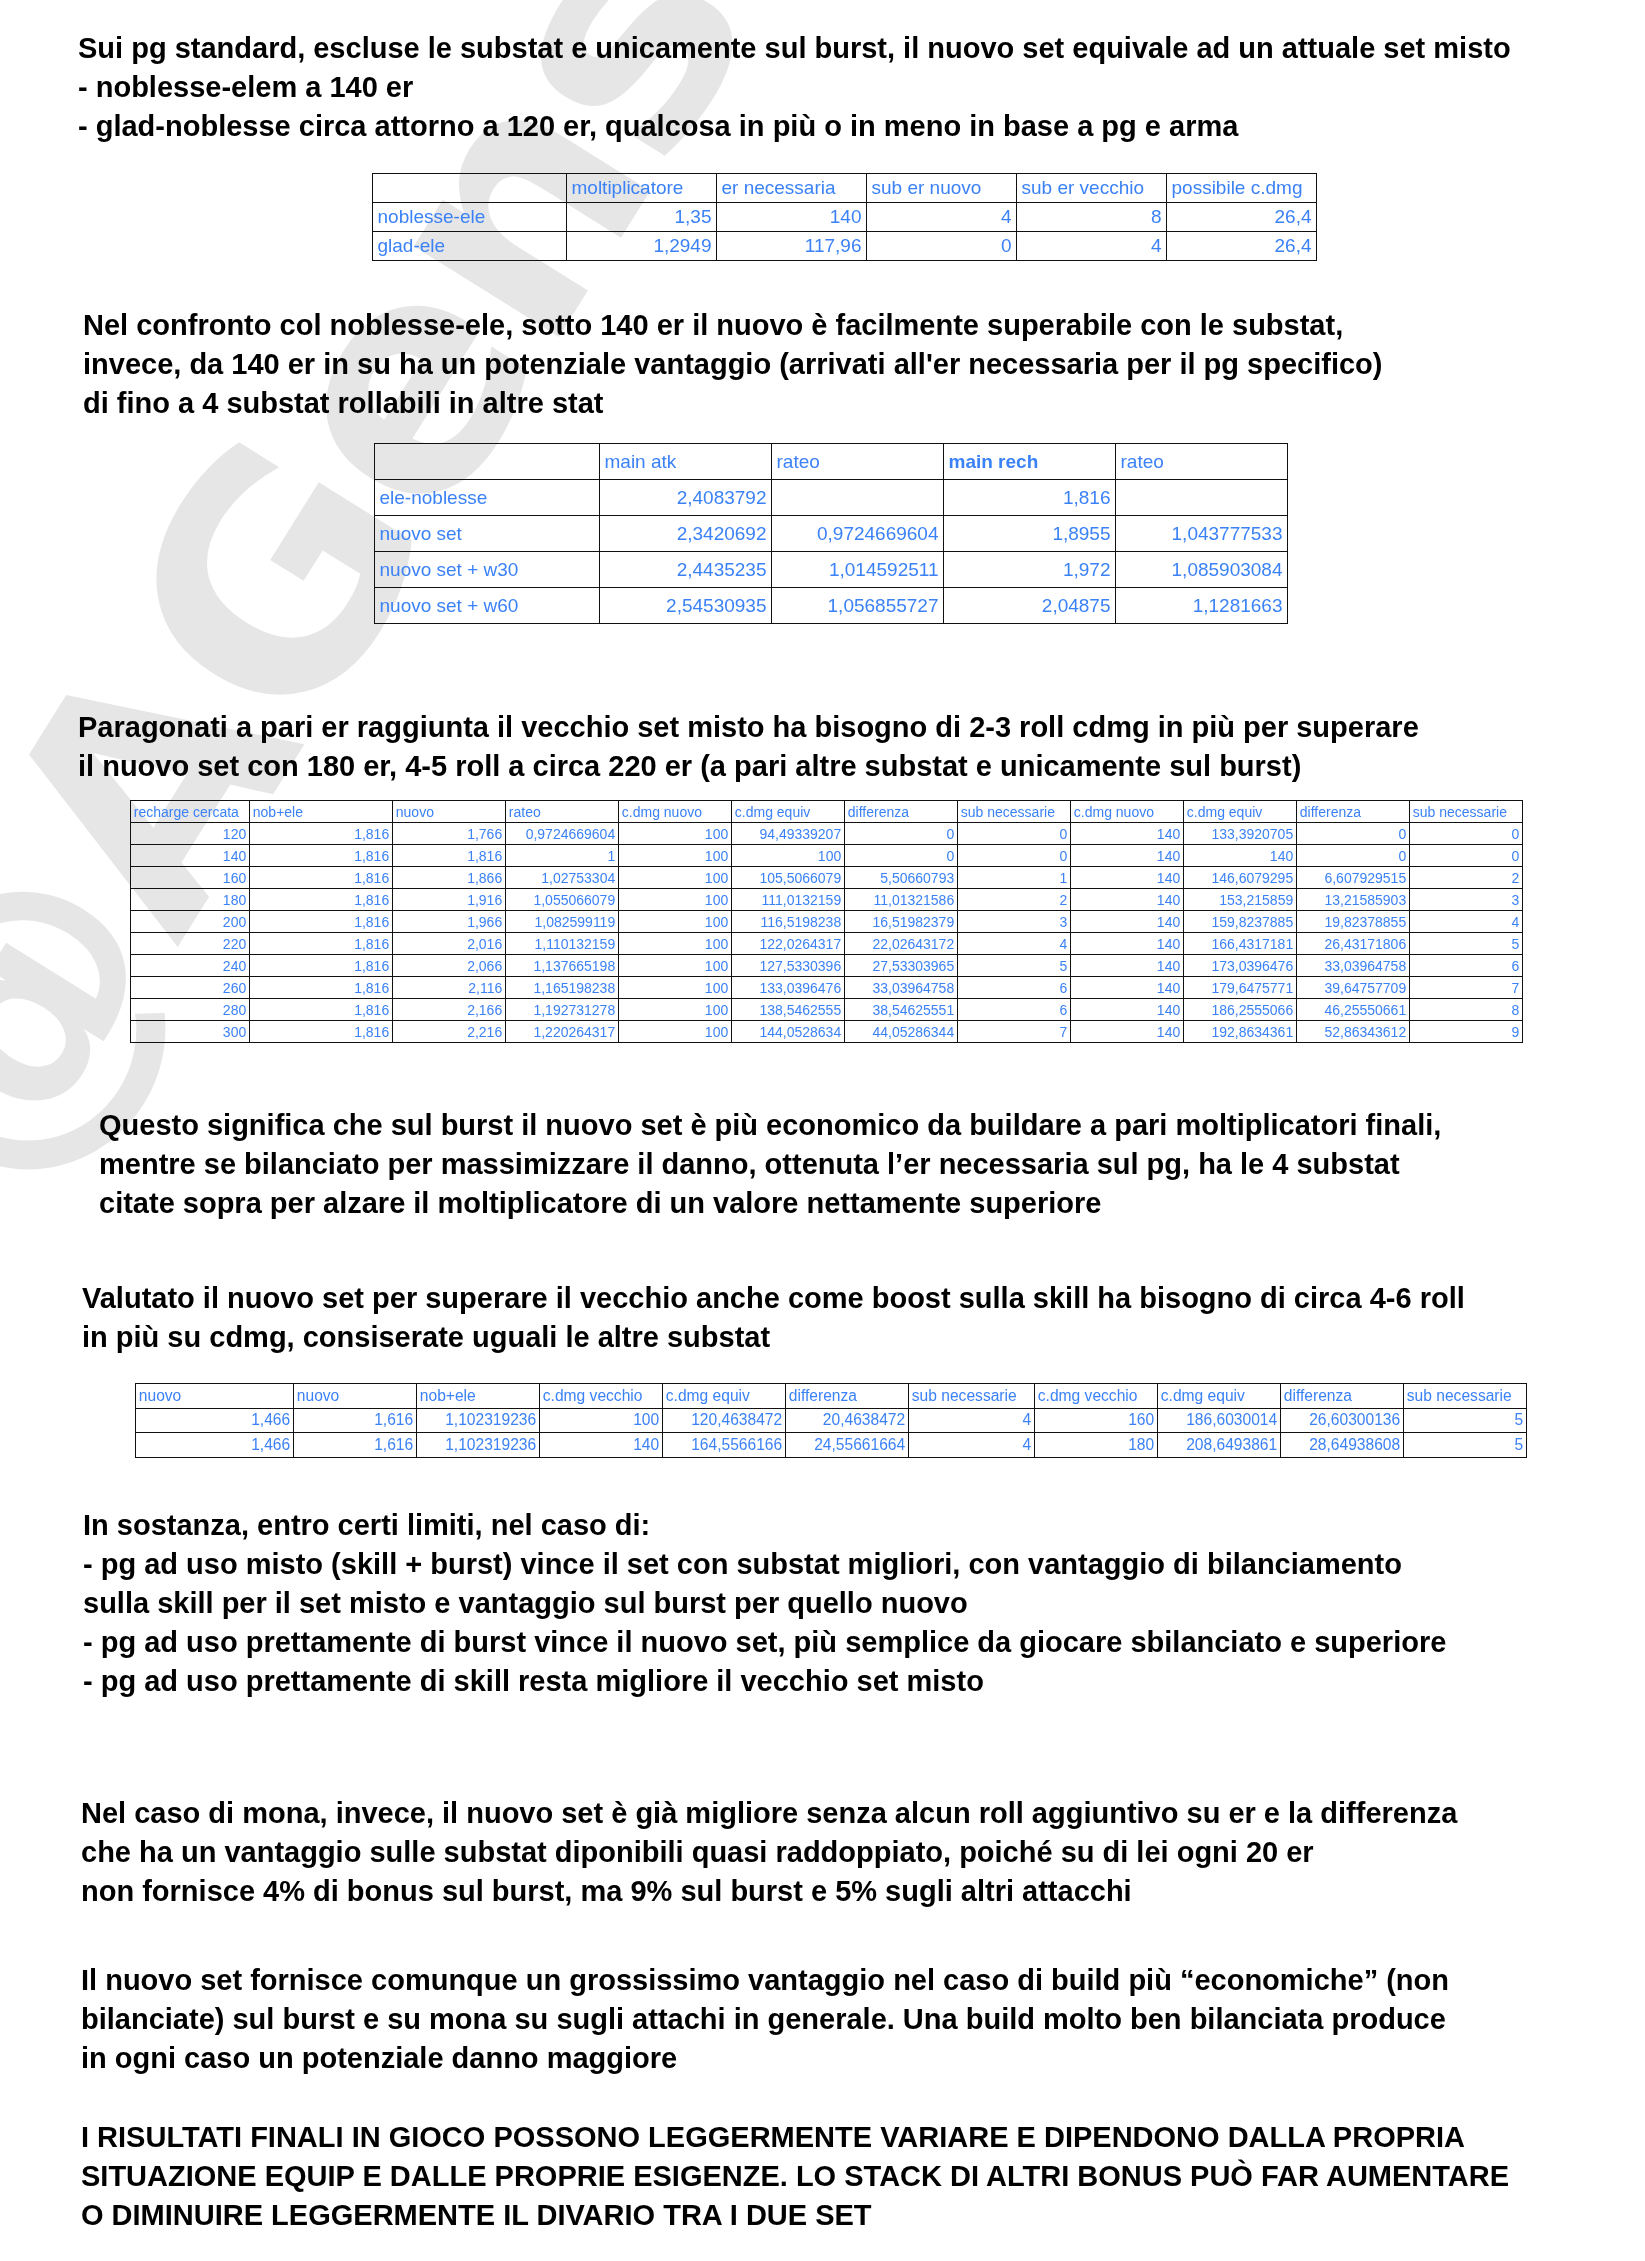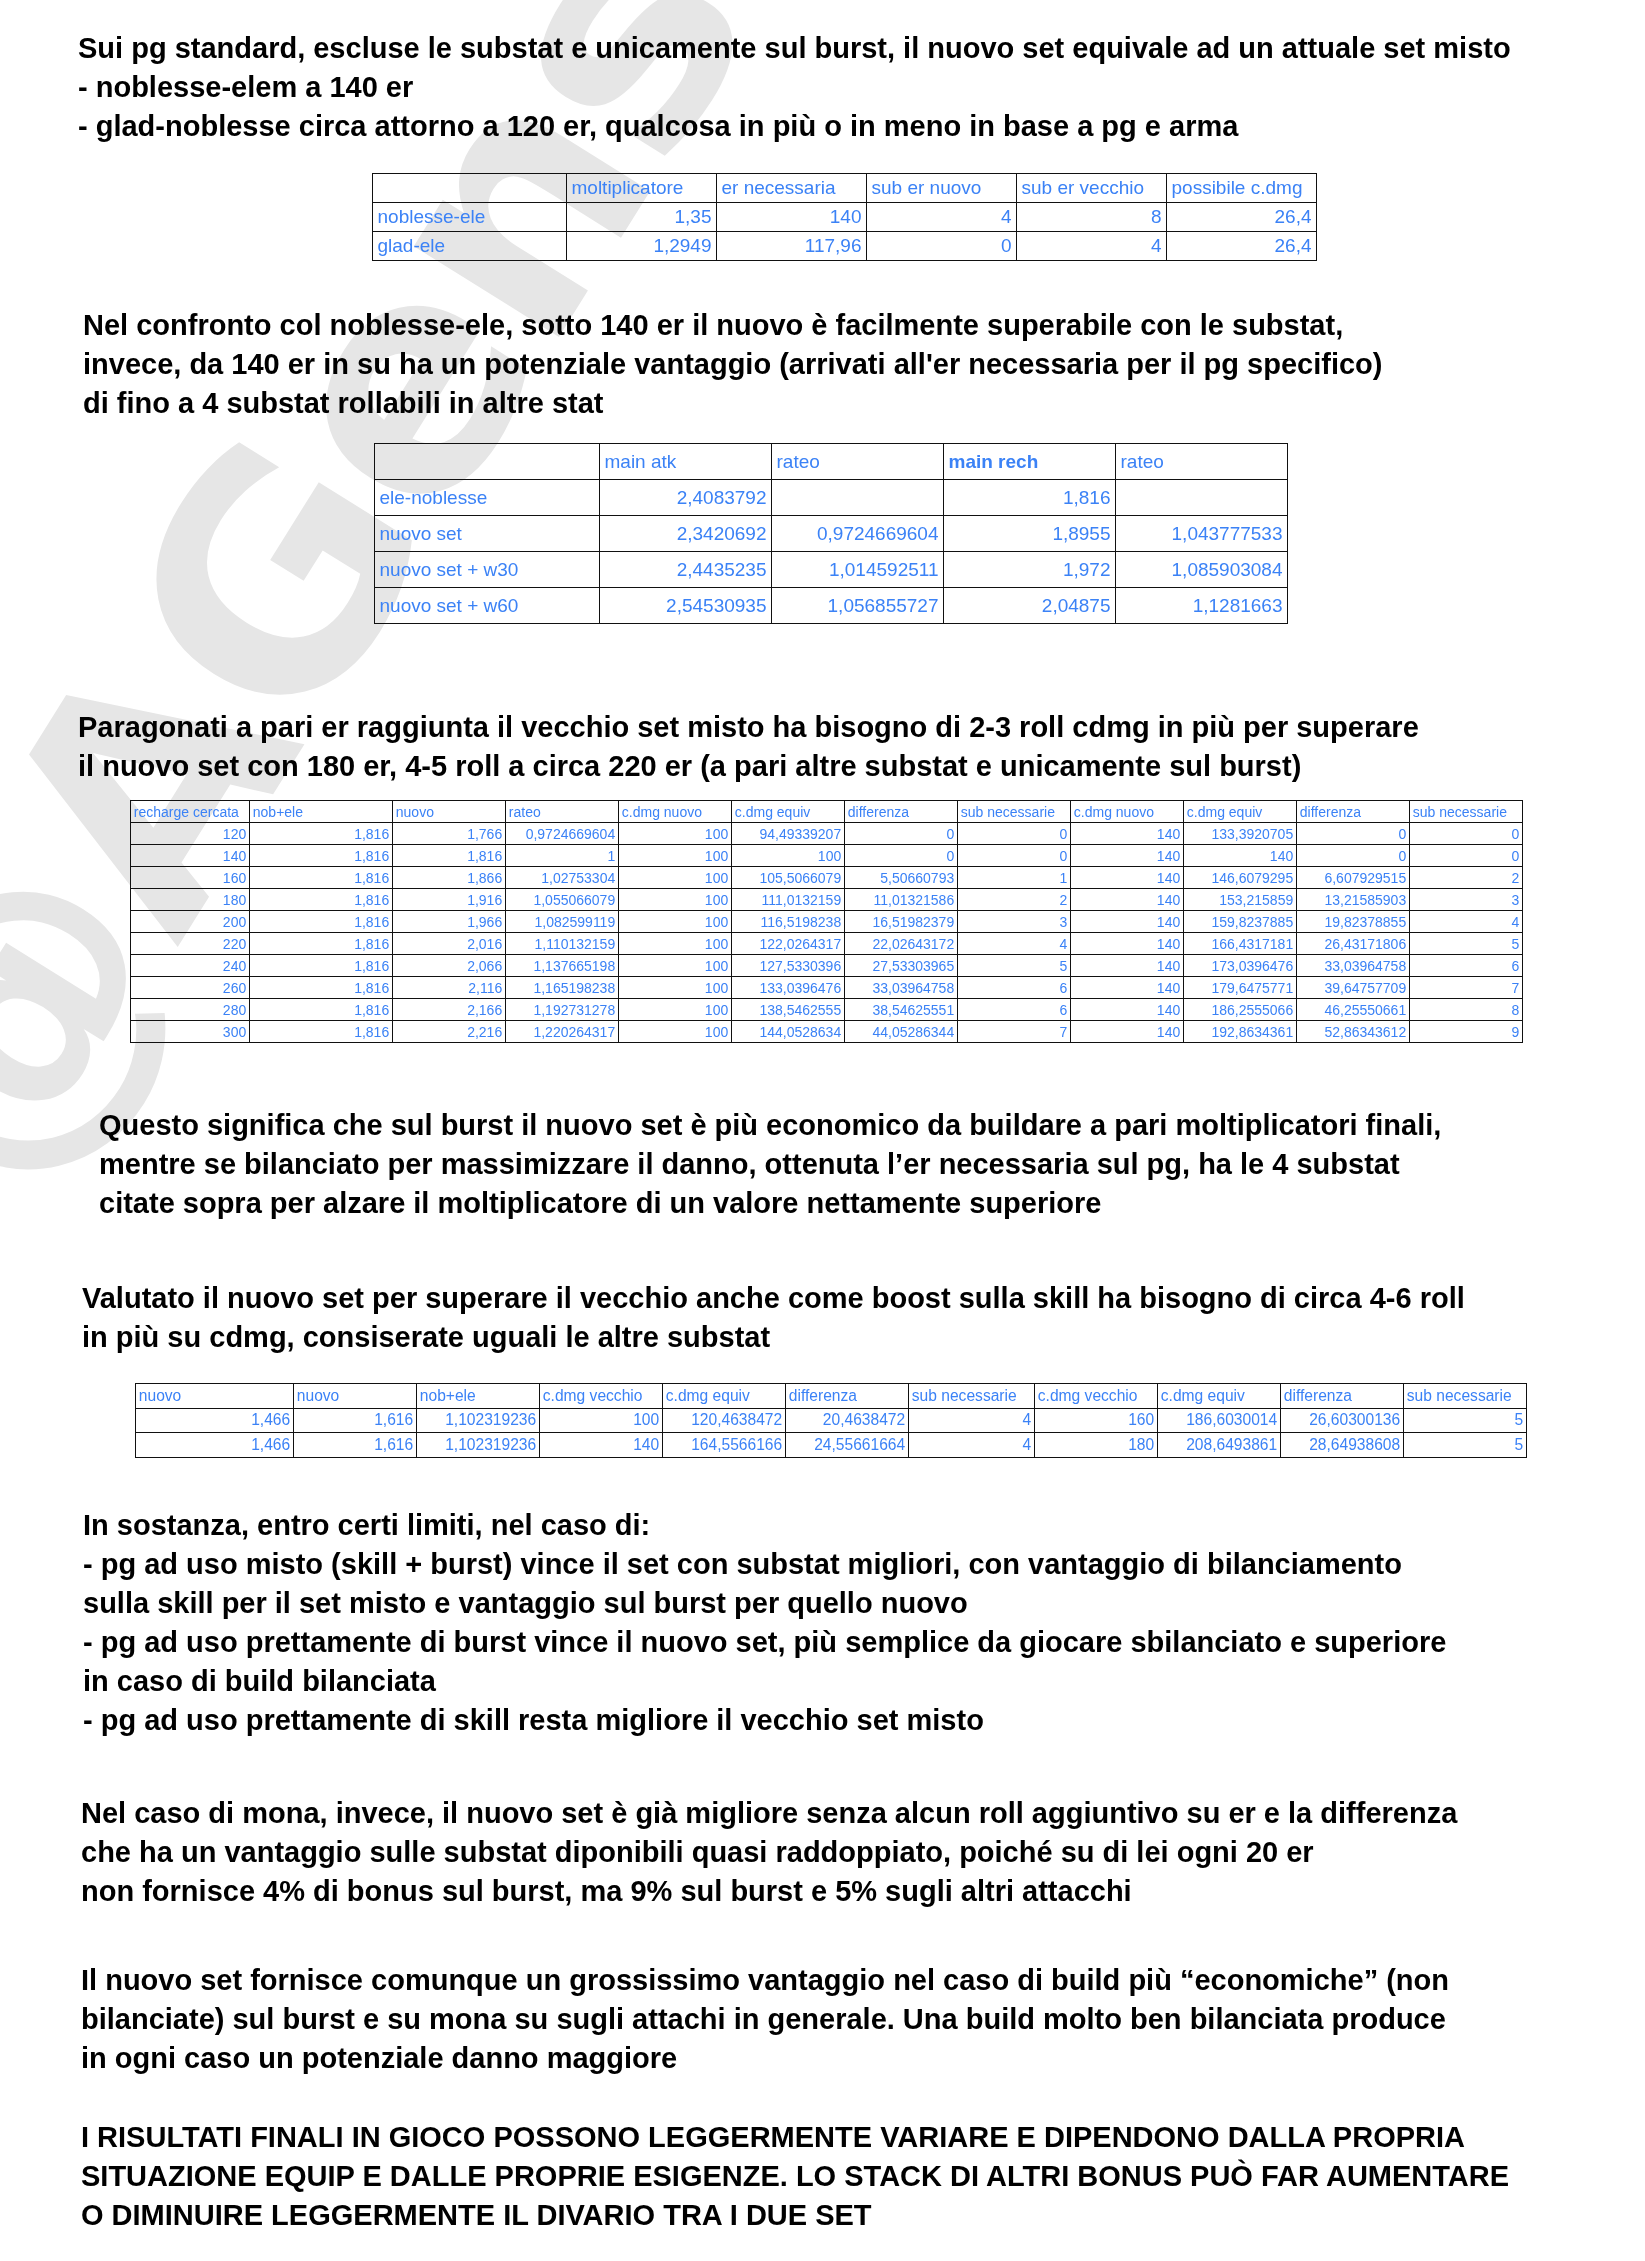--- a/index.html
+++ b/index.html
@@ -368,21 +368,20 @@
       <td class="num">5</td>
     </tr>
   </tbody>
     </table>
 
   <div class="para" style="left:75px; top:1498px;">
     <div>In sostanza, entro certi limiti, nel caso di:</div>
     <div>- pg ad uso misto (skill + burst) vince il set con substat migliori, con vantaggio di bilanciamento</div>
     <div>sulla skill per il set misto e vantaggio sul burst per quello nuovo</div>
     <div>- pg ad uso prettamente di burst vince il nuovo set, più semplice da giocare sbilanciato e superiore</div>
-    <div>in caso di build bilanciata</div>
     <div>- pg ad uso prettamente di skill resta migliore il vecchio set misto</div>
   </div>
 
   <div class="para" style="left:73px; top:1786px;">
     <div>Nel caso di mona, invece, il nuovo set è già migliore senza alcun roll aggiuntivo su er e la differenza</div>
     <div>che ha un vantaggio sulle substat diponibili quasi raddoppiato, poiché su di lei ogni 20 er</div>
     <div>non fornisce 4% di bonus sul burst, ma 9% sul burst e 5% sugli altri attacchi</div>
   </div>
 
   <div class="para" style="left:73px; top:1953px;">

